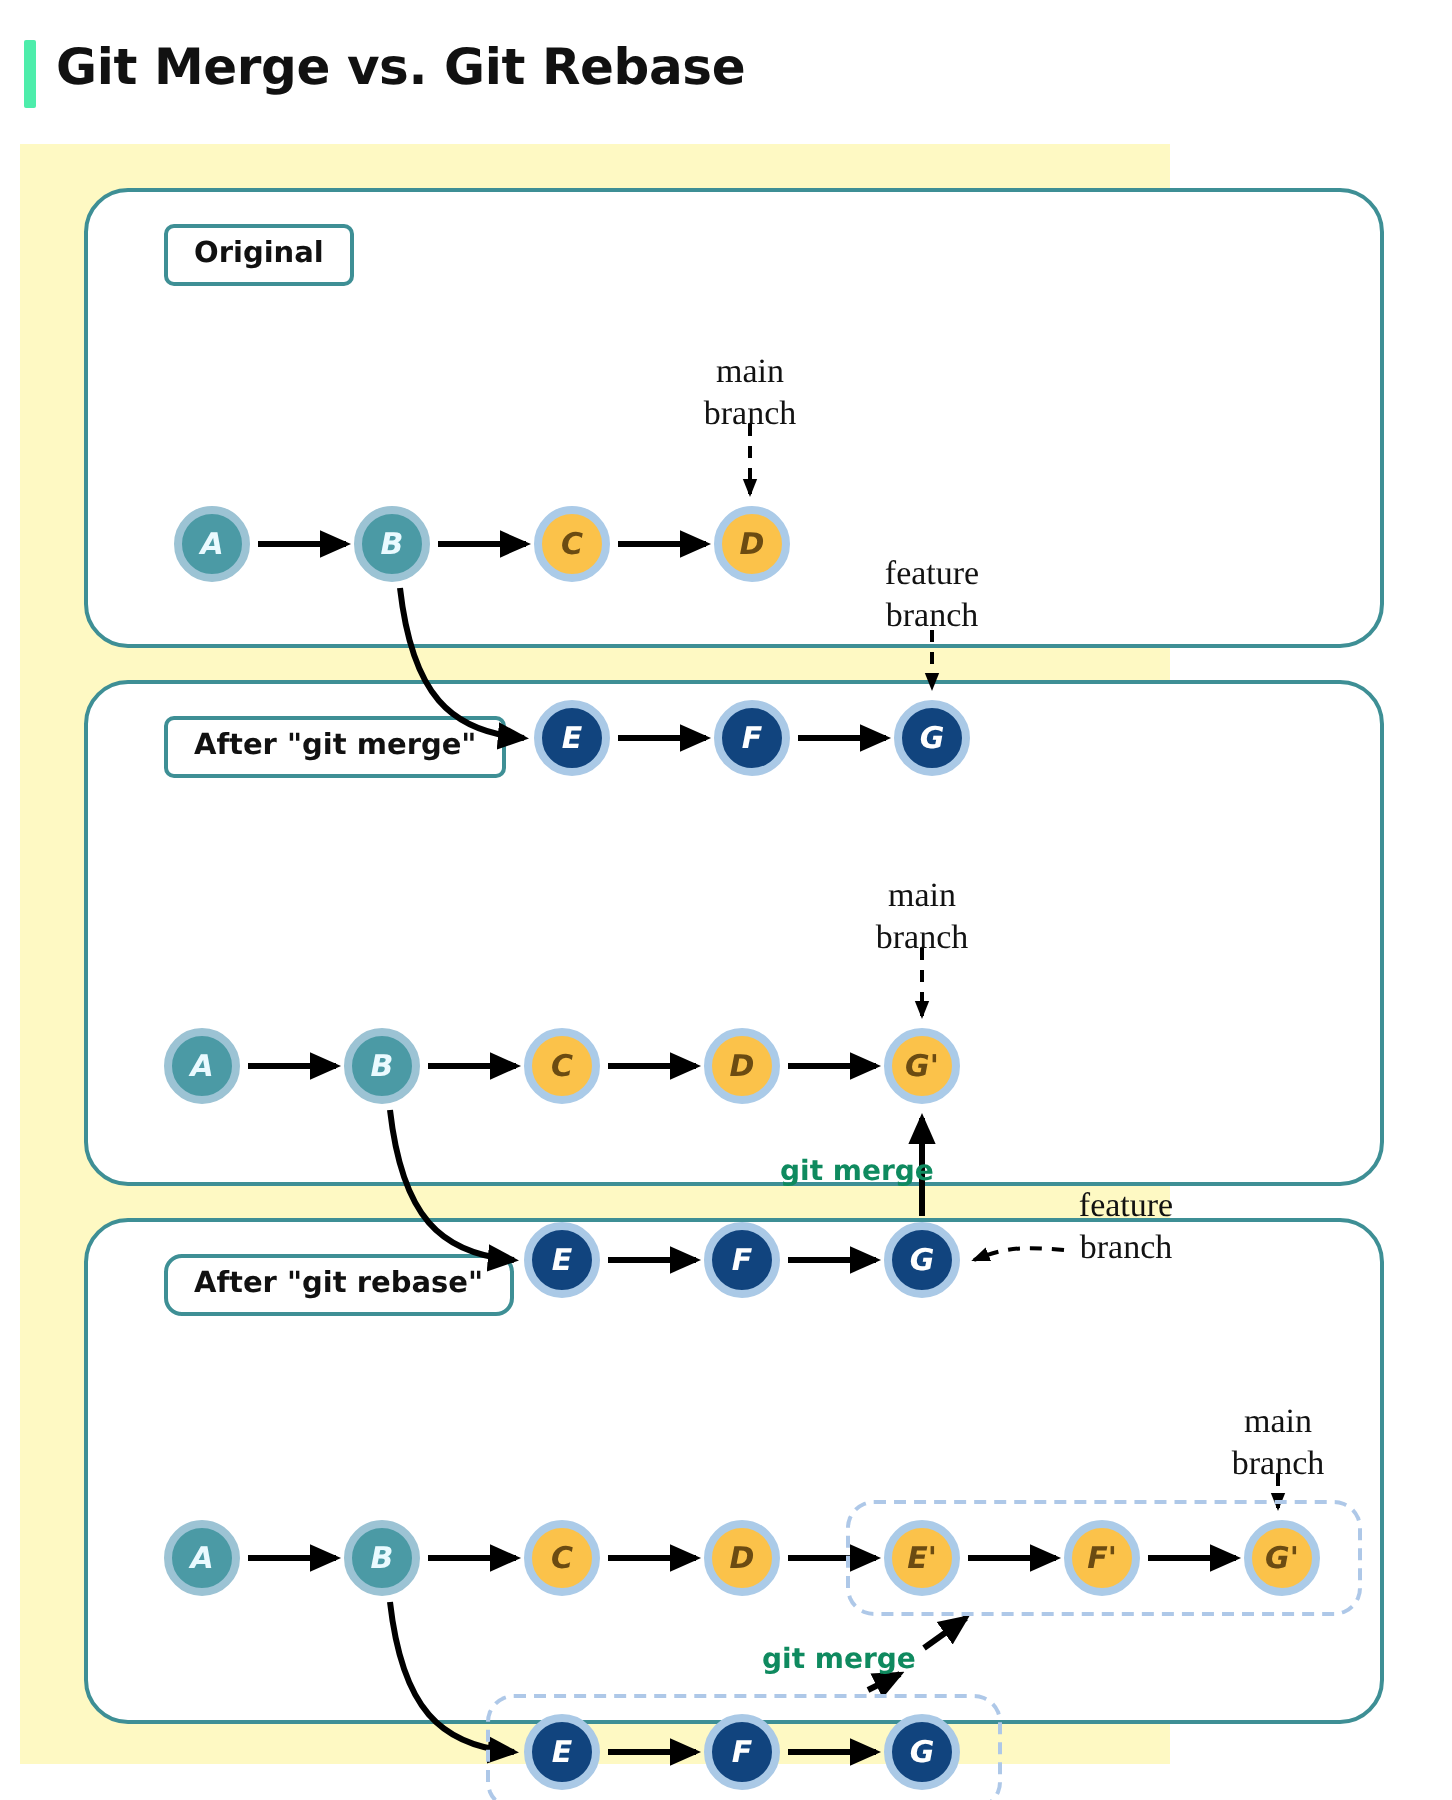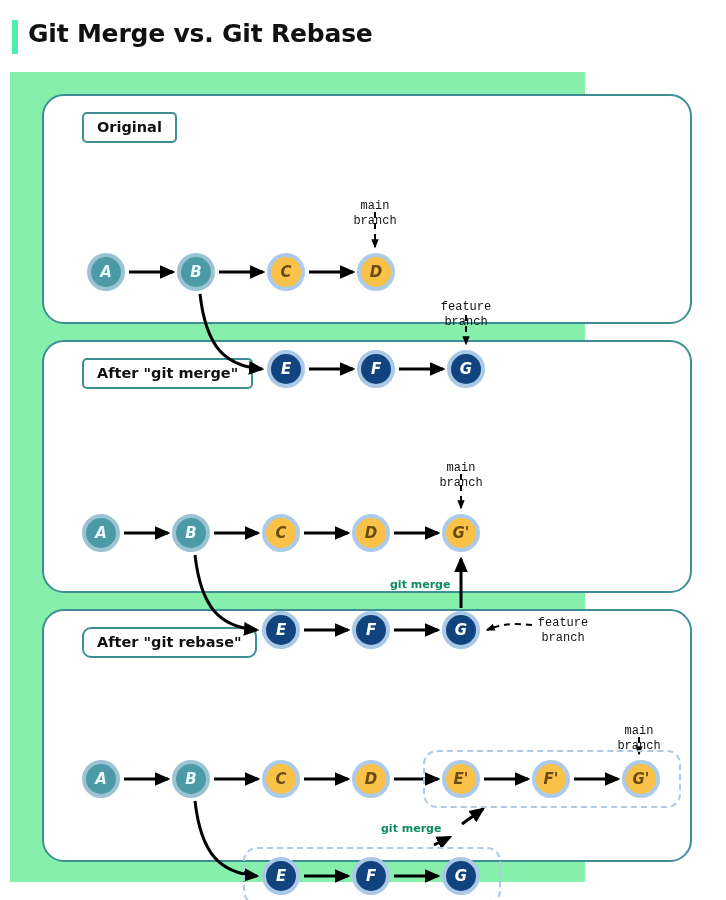--- a/index.html
+++ b/index.html
@@ -79,21 +79,21 @@
     font-family: "DejaVu Sans", sans-serif;
     font-size: 17px;
     color: #1a1a1a;
     white-space: nowrap;
   }
   
   #canvas {
     position: absolute;
     left: 10px; top: 72px;
     width: 575px; height: 810px;
-    background: #86efac;
+    background: #fef9c3;
   }
   .panel {
     position: absolute;
     background: #ffffff;
     border: 2.5px solid #3e8f95;
     border-radius: 22px;
     box-sizing: border-box;
   }
   #panel-1 { left: 32px; top: 22px;  width: 650px; height: 230px; }
   #panel-2 { left: 32px; top: 268px; width: 650px; height: 253px; }
@@ -138,32 +138,31 @@
     box-sizing: border-box;
     border: 4px solid #aac9e6;
   }
   .node.teal  { background: #4b9aa5; color: #eafaff; border-color: #9cc3d4; }
   .node.amber { background: #fbc24a; color: #6b4b12; border-color: #abcbe8; }
   .node.navy  { background: #11447e; color: #ffffff; border-color: #aac9e6; }
 
   
   .annot {
     position: absolute;
-    font-family: Liberation Mono, monospace;
-    font-size: 12px;
+    font-family: Liberation Serif, serif;
+    font-size: 17px;
     color: #121212;
     line-height: 1.22;
     text-align: center;
     white-space: nowrap;
-    margin-top: 23px;
   }
   .cmd-label {
     position: absolute;
     font-family: "DejaVu Sans", sans-serif;
-    font-size: 11px;
+    font-size: 14px;
     font-weight: bold;
     color: #0f8a5f;
     white-space: nowrap;
   }
   .highlight-box {
     position: absolute;
     border: 2.5px dashed #aec8e8;
     border-radius: 14px;
     box-sizing: border-box;
   }

